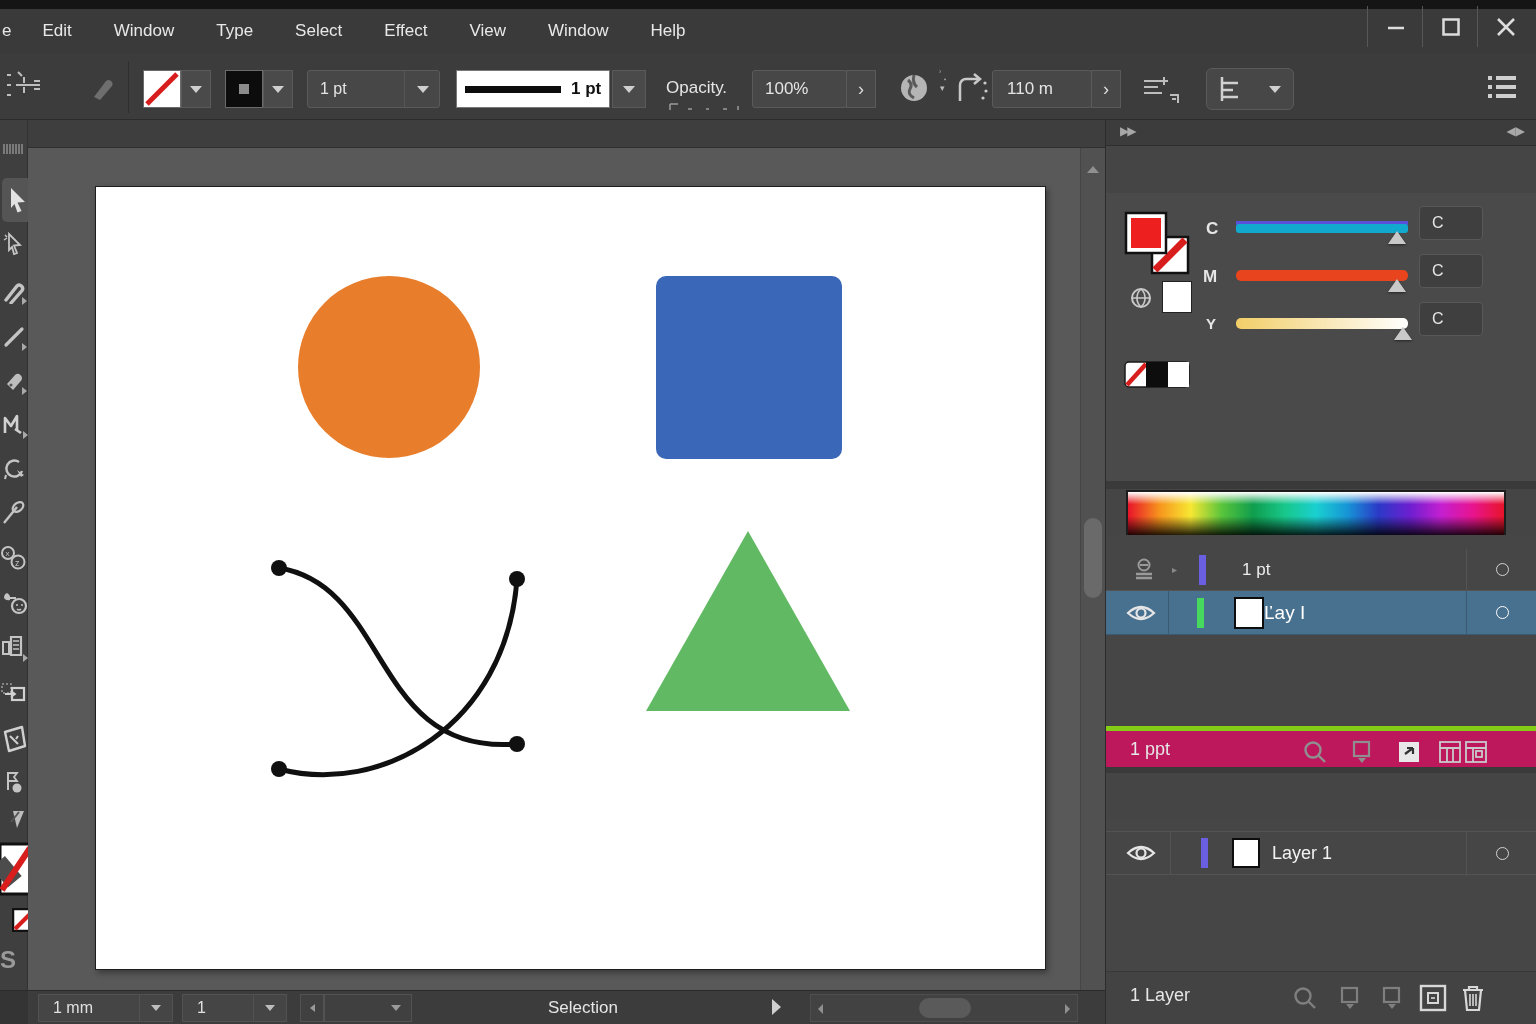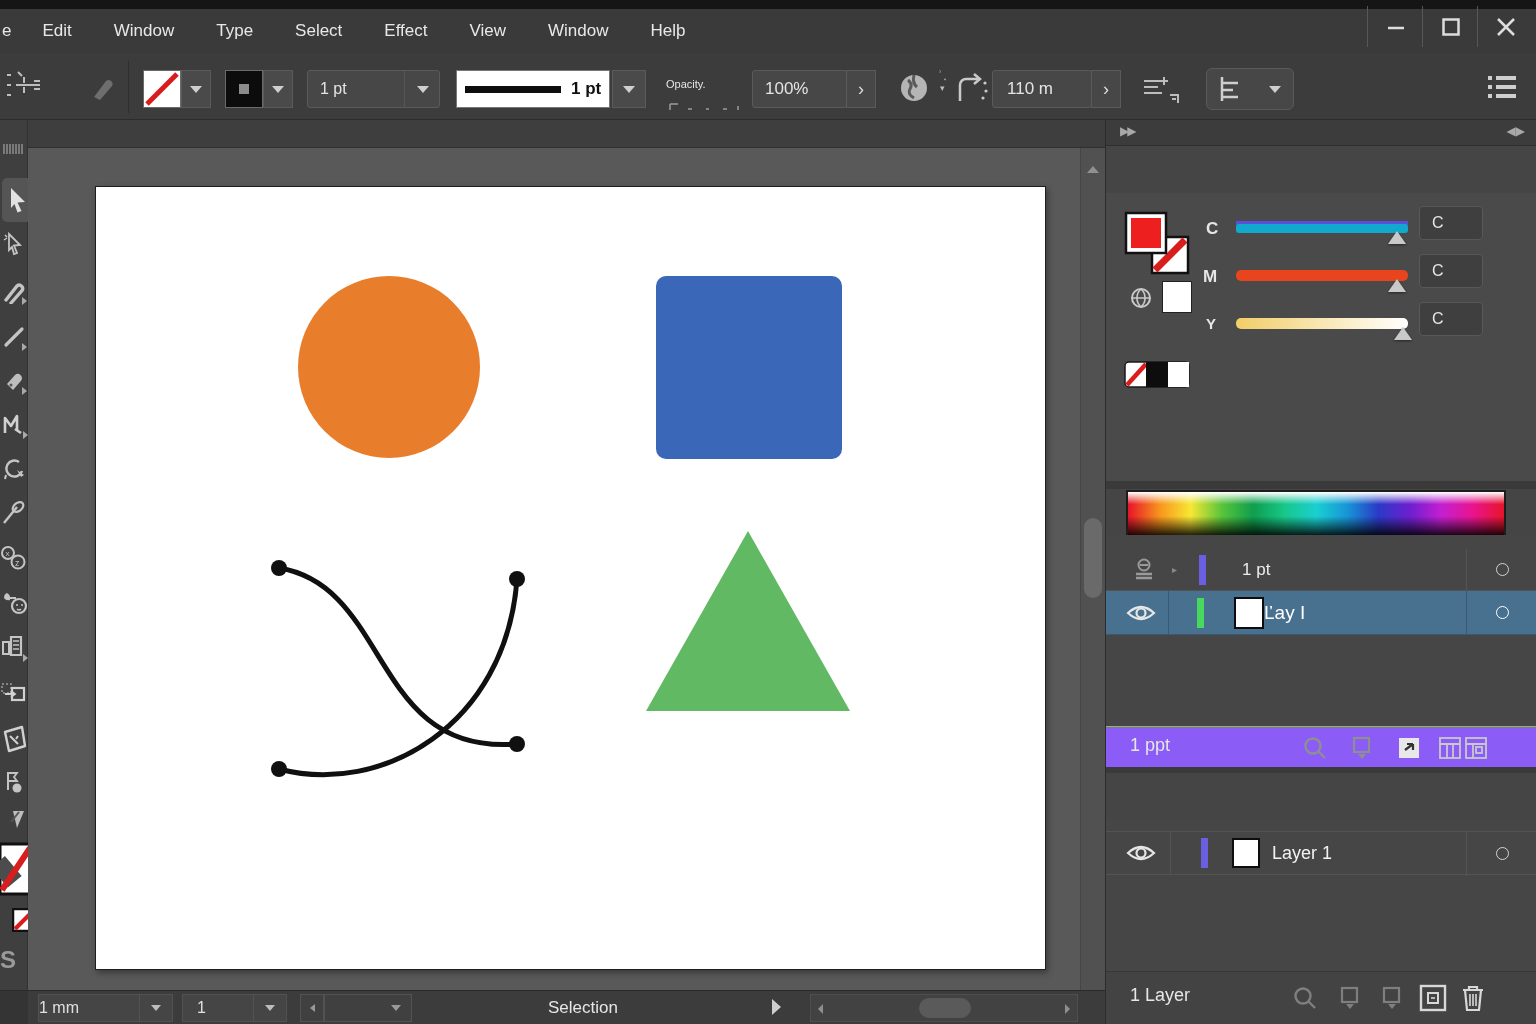--- a/index.html
+++ b/index.html
@@ -134,21 +134,21 @@
     <div class="abs" style="left:456px;top:17px;width:154px;height:38px;background:#fff;border:1px solid #777;display:flex;align-items:center">
       <svg width="100" height="14" style="margin-left:8px">
           <rect x="0" y="4" width="96" height="7" fill="#0d0d0d"></rect>
         </svg>
       <span style="color:#111;font-size:17px;font-weight:bold;margin-left:6px">1 pt</span>
     </div>
     <div class="arrowbtn" style="left:612px;top:17px;width:34px;height:38px;background:#4a4a4a">
         <span class="chev"></span>
       </div>
 
-    <span class="txt" style="left:666px;top:25px;font-size:11px">Opacity.</span>
+    <span class="txt" style="left:666px;top:25px;font-size:17px">Opacity.</span>
     <svg class="abs" style="left:668px;top:48px" width="90" height="12">
       <g stroke="#9a9a9a" stroke-width="1.5" fill="none">
           <path d="M2 3 h8 M2 3 v6 M20 8 h4 M38 8 h3 M55 8 h4 M70 5 v4"></path>
         </g>
     </svg>
     <div class="combo" style="left:752px;top:17px;width:95px;height:38px;padding-left:12px;font-size:17px">
       <span>100%</span>
     </div>
     <div class="arrowbtn" style="left:846px;top:17px;width:30px;height:38px;background:#474747;font-size:18px">
         <span>›</span>
@@ -365,21 +365,21 @@
     </div>
   </div>
   <div class="abs" id="canvastop"></div>
   <div class="abs" id="vscroll">
     <span class="upchev" style="position:absolute;left:6px;top:18px"></span>
     <div id="vthumb"></div>
   </div>
 
   <div class="abs" id="statusbar">
     <div class="abs" style="left:0;top:0;width:28px;height:34px;background:#343434"></div>
-    <div class="sbox" style="left:38px;width:102px;">
+    <div class="sbox" style="left:38px;width:102px;padding-left:14px">
         <span>1 mm</span>
       </div>
     <div class="sbox" style="left:139px;width:34px;justify-content:center">
         <span class="chevs"></span>
       </div>
     <div class="sbox" style="left:182px;width:72px;padding-left:14px">
         <span>1</span>
       </div>
     <div class="sbox" style="left:253px;width:34px;justify-content:center">
         <span class="chevs"></span>
@@ -512,21 +512,21 @@
         </svg>
         <div style="width:1px;height:44px;background:#3a5a74;margin-left:12px"></div>
         <div class="cbar" style="background:#46d95e;margin-left:28px"></div>
         <div style="width:30px;height:32px;background:#fff;border:2px solid #0d0d0d;margin-left:30px"></div>
         <span style="font-size:19px;color:#fff;">Ľay I</span>
         <div style="position:absolute;right:70px;top:0;width:1px;height:44px;background:#3a5a74"></div>
         <span class="rowcircle" style="position:absolute;right:28px;border-color:#fff"></span>
       </div>
     </div>
 
-    <div class="abs" style="left:0;top:606px;width:431px;height:41px;background:#8b5cf6;border-top:1px solid #84cc16">
+    <div class="abs" style="left:0;top:606px;width:431px;height:41px;background:#be185d;border-top:5px solid #84cc16">
       <span class="txt" style="left:24px;top:8px;font-size:18px">1 ppt</span>
       <svg class="abs" style="left:196px;top:8px" width="26" height="26">
         <circle cx="11" cy="11" r="7.5" fill="none" stroke="#8f8f8f" stroke-width="2.4"></circle>
           <path d="M16 16 L23 23" stroke="#8f8f8f" stroke-width="2.4"></path>
       </svg>
       <svg class="abs" style="left:244px;top:8px" width="26" height="26">
         <rect x="4" y="3" width="15" height="14" fill="none" stroke="#8f8f8f" stroke-width="2.2"></rect>
           <path d="M8 19 h8 l-4 5 Z" fill="#8f8f8f"></path>
       </svg>
       <svg class="abs" style="left:290px;top:8px" width="26" height="26">

